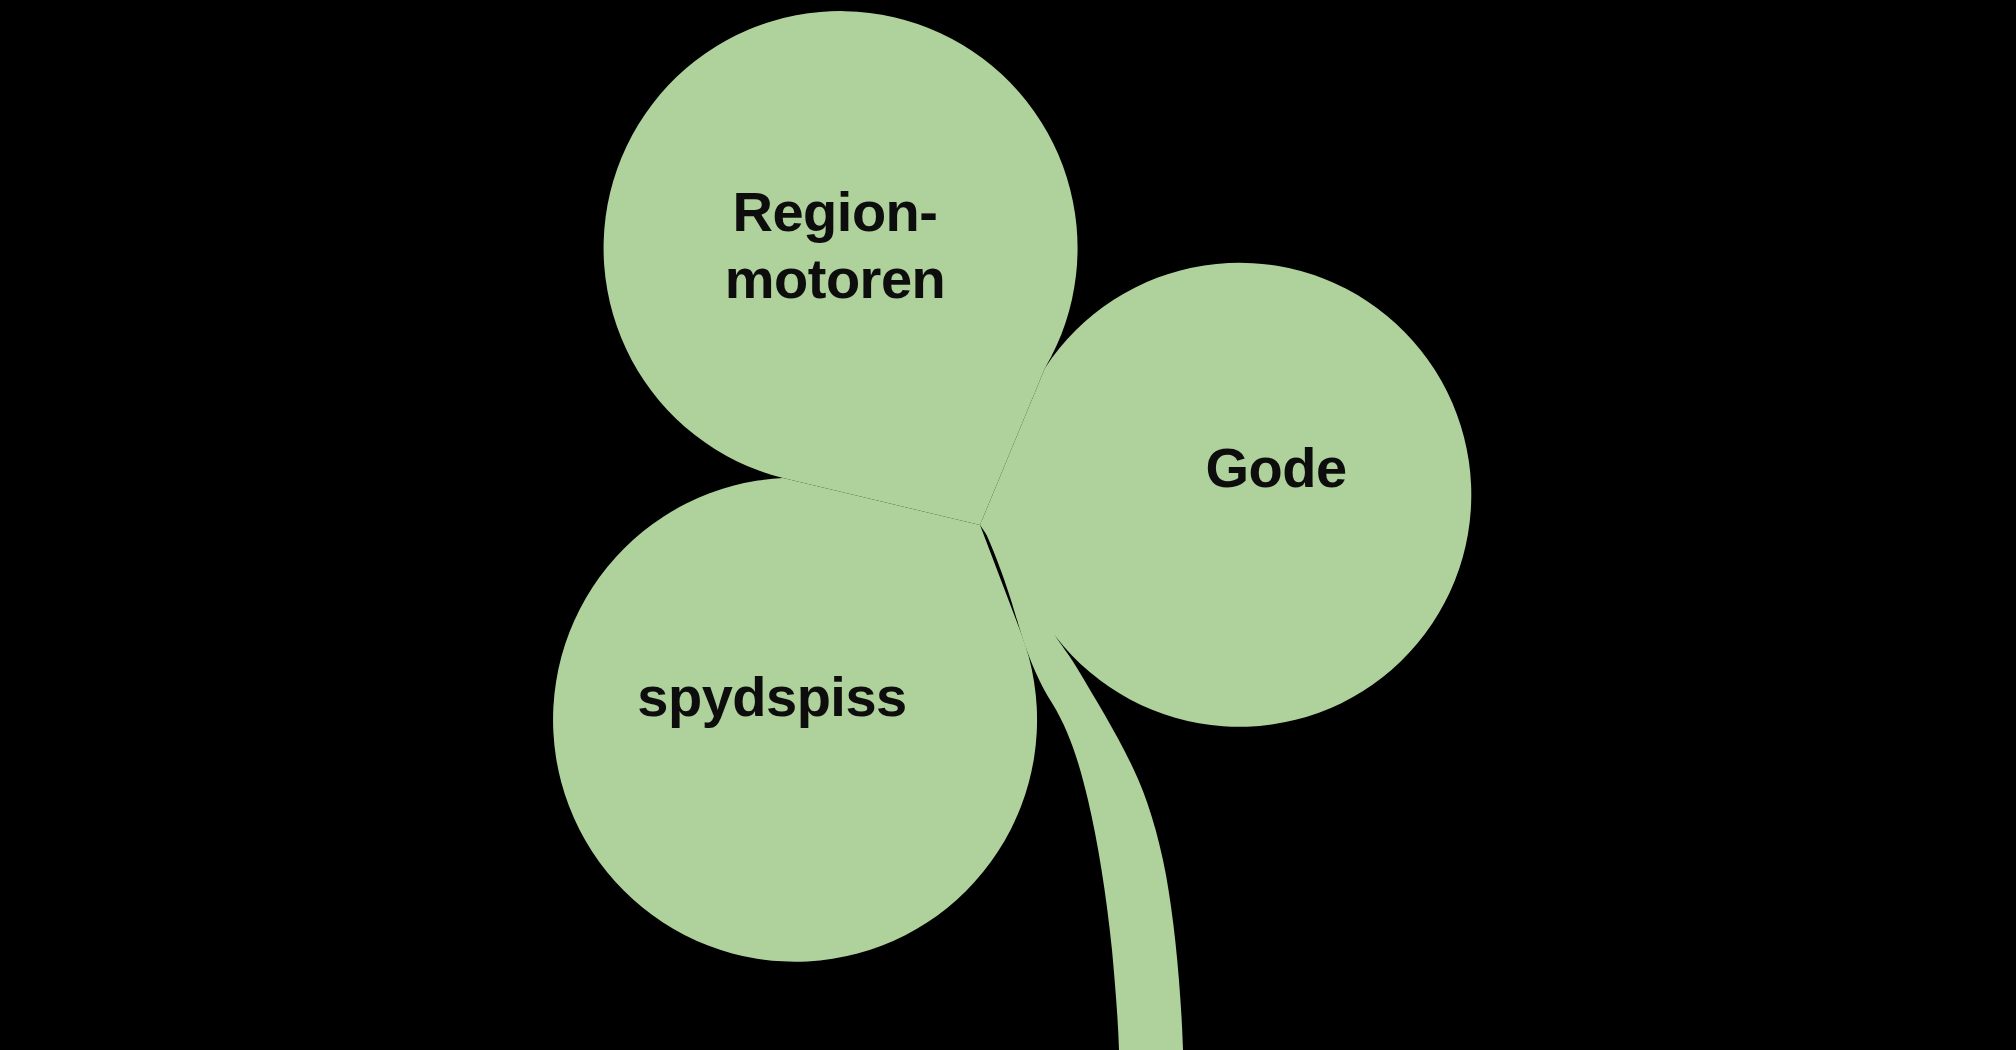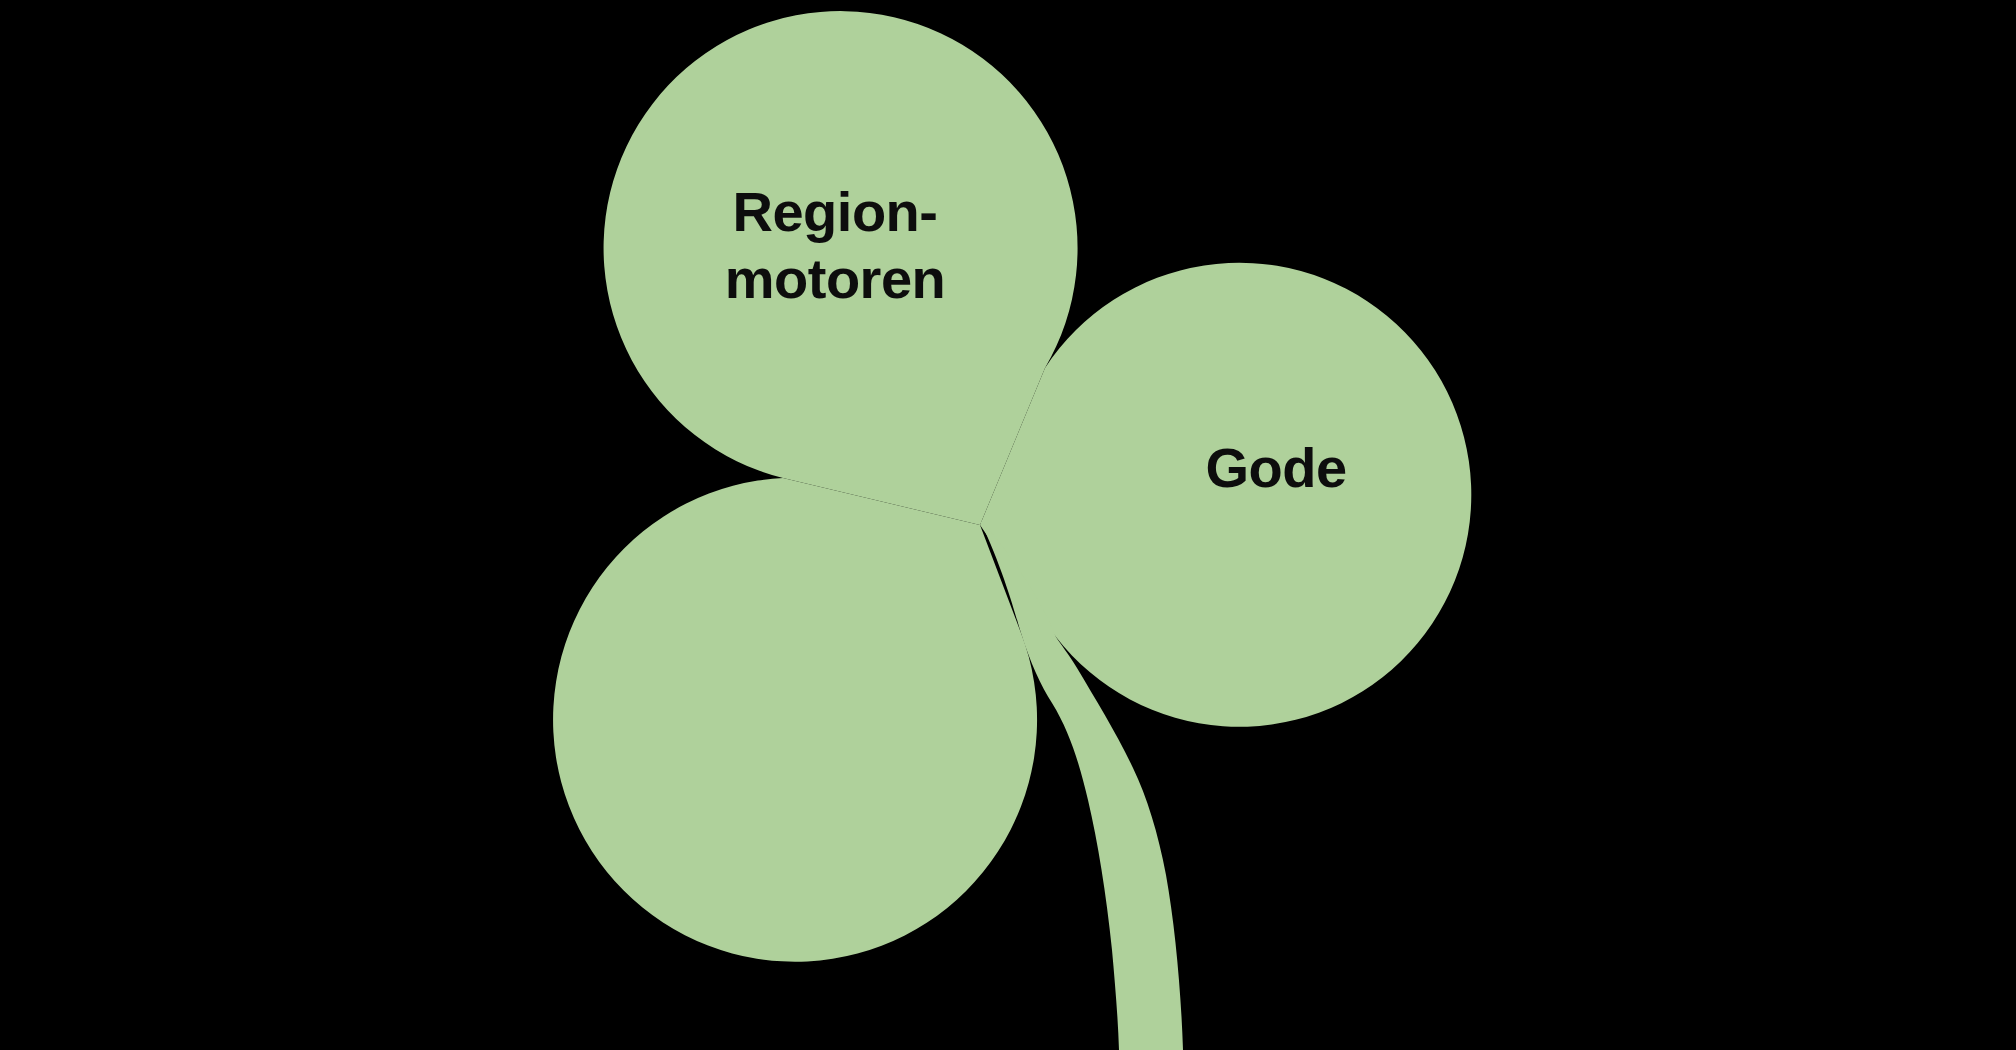--- a/index.html
+++ b/index.html
@@ -70,15 +70,16 @@
   <div class="leaf-label" id="label-top">
     <span class="line">Region-</span>
     <span class="line">motoren</span>
   </div>
 
   <div class="leaf-label" id="label-right">
     <span class="line">Gode</span>
   </div>
 
   <div class="leaf-label" id="label-bottomleft">
+    <span class="line">spydspiss</span>
   </div>
 
 </div>
 
 </body></html>

